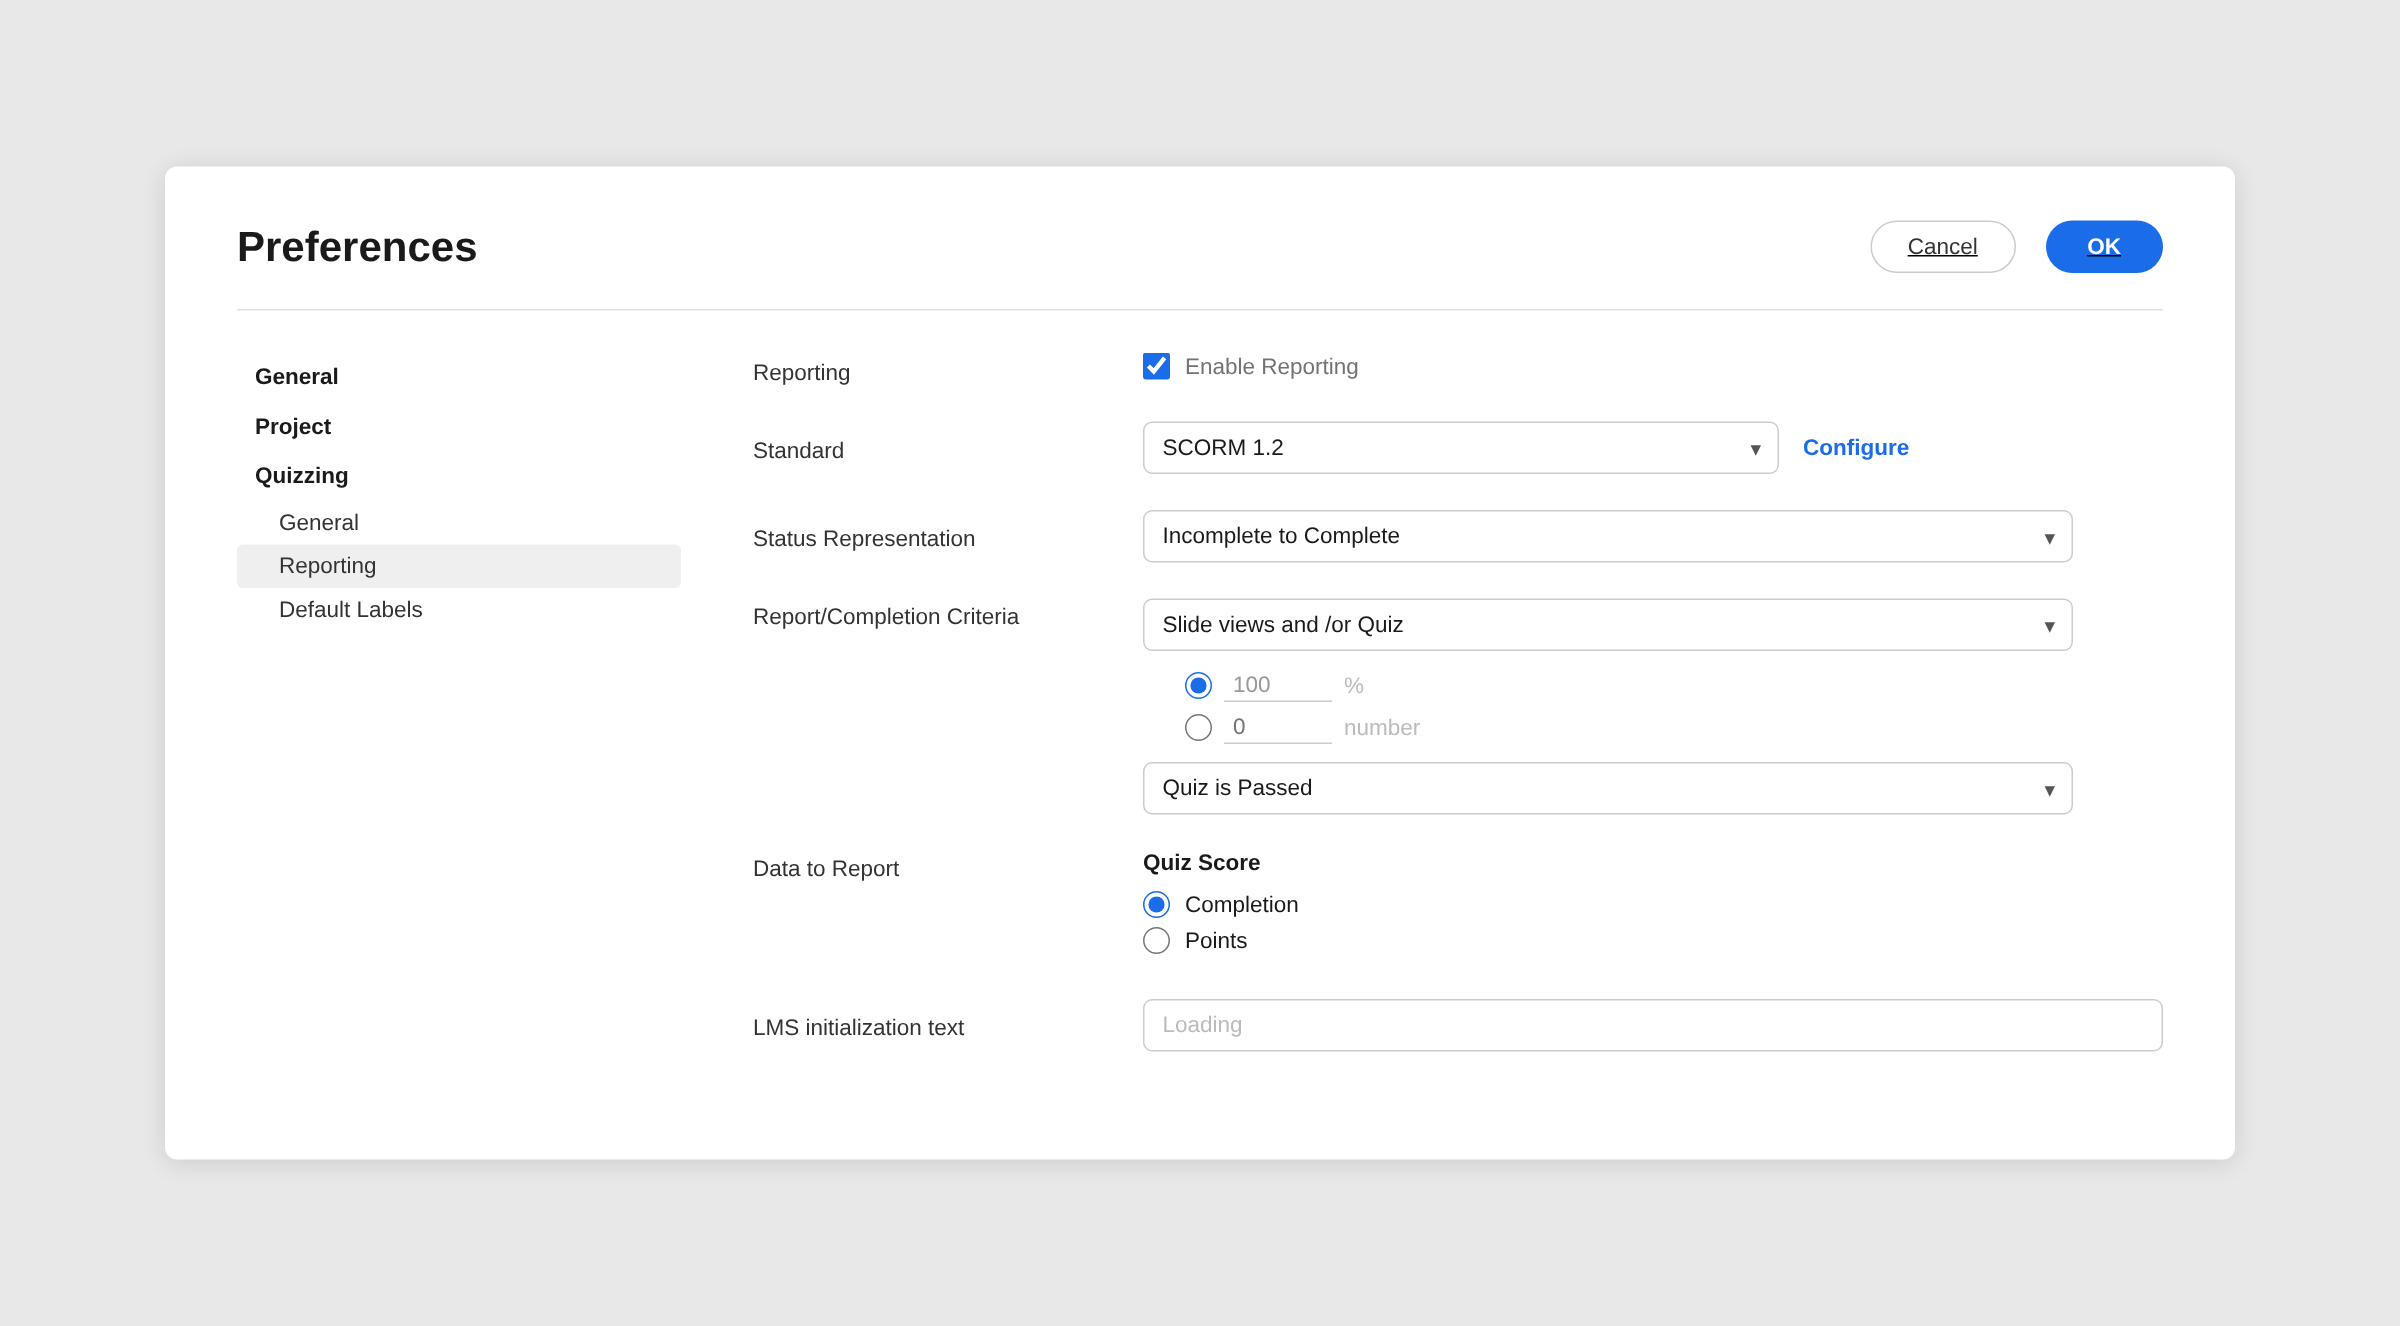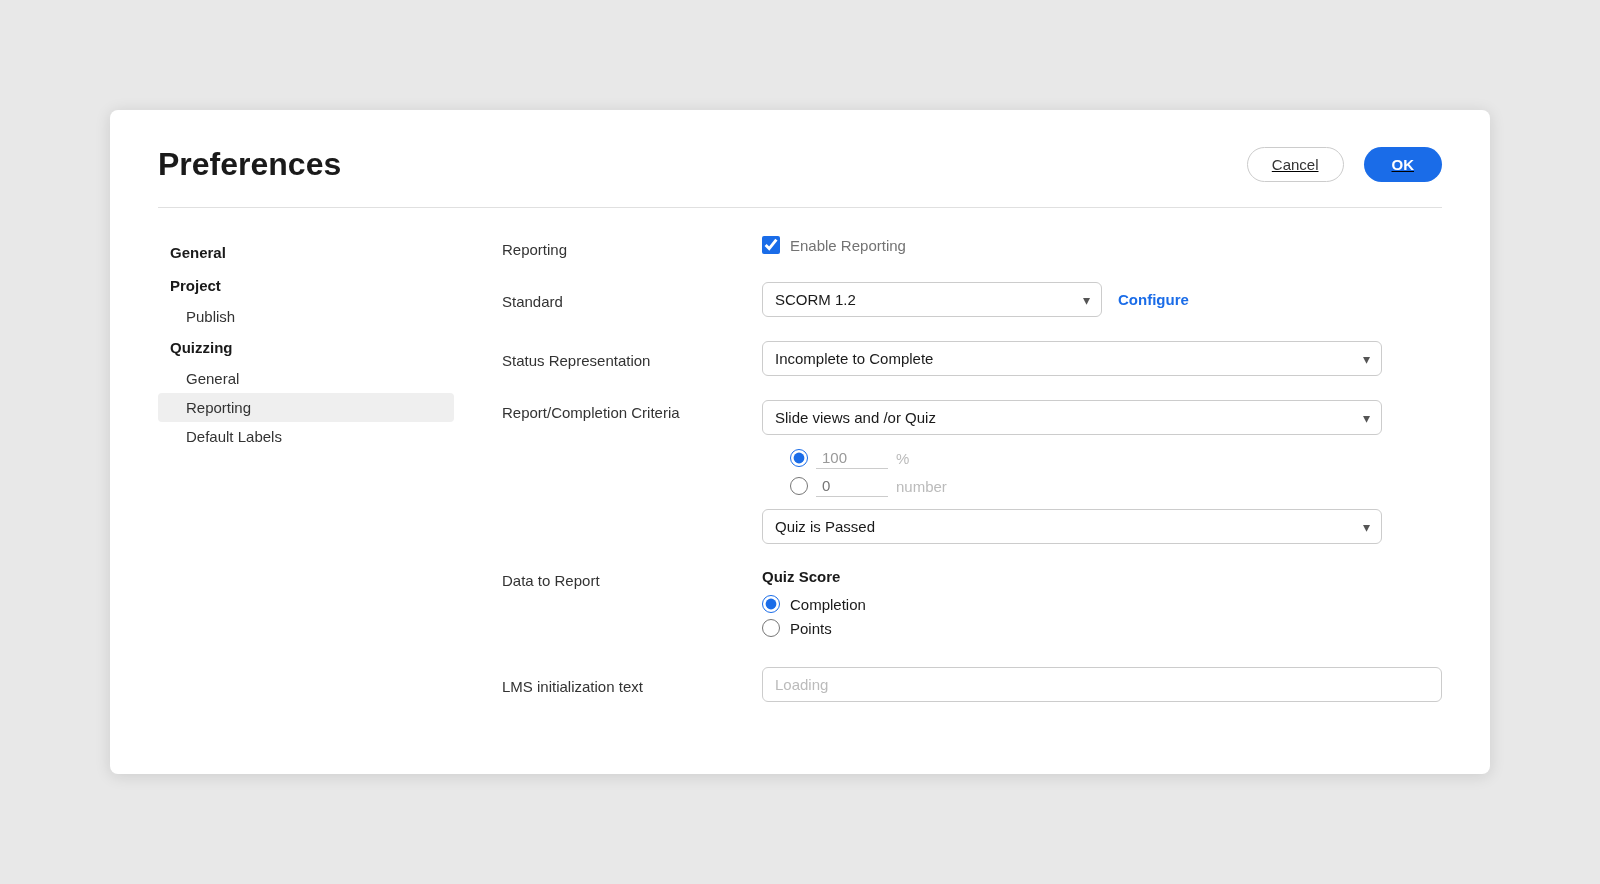--- a/index.html
+++ b/index.html
@@ -20,21 +20,21 @@
       padding: 36px 48px 48px 48px;
       box-shadow: 0 2px 16px rgba(0,0,0,0.12);
     }
     .dialog-header {
       display: flex;
       justify-content: space-between;
       align-items: center;
       margin-bottom: 24px;
     }
     .dialog-title {
-      font-size: 32px;
+      font-size: 28px;
       font-weight: 700;
       color: #1a1a1a;
     }
     .header-buttons {
       display: flex;
       gap: 20px;
       text-decoration: underline;
     }
     .btn-cancel {
       padding: 8px 24px;
@@ -136,21 +136,21 @@
       background: #fff;
       border: 1.5px solid #ccc;
       border-radius: 6px;
       padding: 8px 36px 8px 12px;
       font-size: 15px;
       color: #1a1a1a;
       cursor: pointer;
       outline: none;
     }
     .select-standard {
-      width: 340px;
+      width: 424px;
     }
     .select-status {
       width: 620px;
     }
     .select-criteria {
       width: 620px;
     }
     .select-quiz {
       width: 620px;
     }
@@ -251,21 +251,20 @@
     <div class="header-buttons">
       <button class="btn-cancel">Cancel</button>
       <button class="btn-ok">OK</button>
     </div>
   </div>
   <hr class="divider">
   <div class="content">
     <div class="sidebar">
       <div class="sidebar-section">General</div>
       <div class="sidebar-section">Project</div>
-      <div class="sidebar-sub">Publish</div>
       <div class="sidebar-section">Quizzing</div>
       <div class="sidebar-sub">General</div>
       <div class="sidebar-sub active">Reporting</div>
       <div class="sidebar-sub">Default Labels</div>
     </div>
     <div class="main-content">
 
       <div class="field-row field-row-top">
         <div class="field-label">Reporting</div>
         <div class="field-control">

